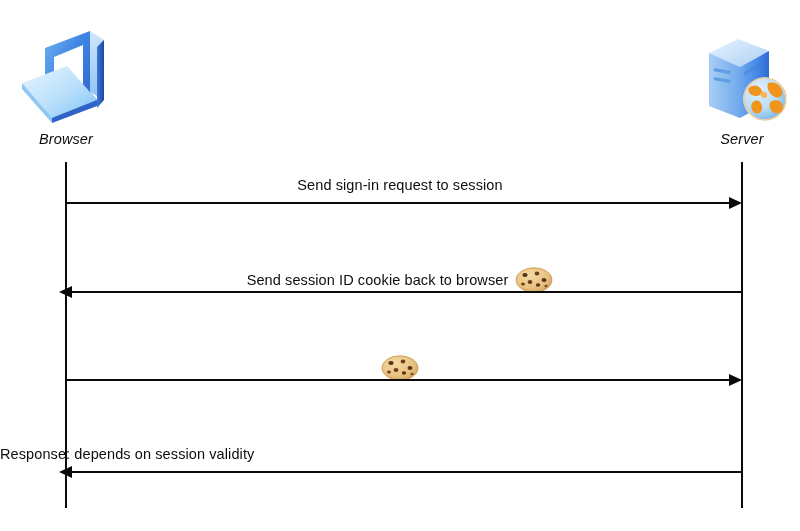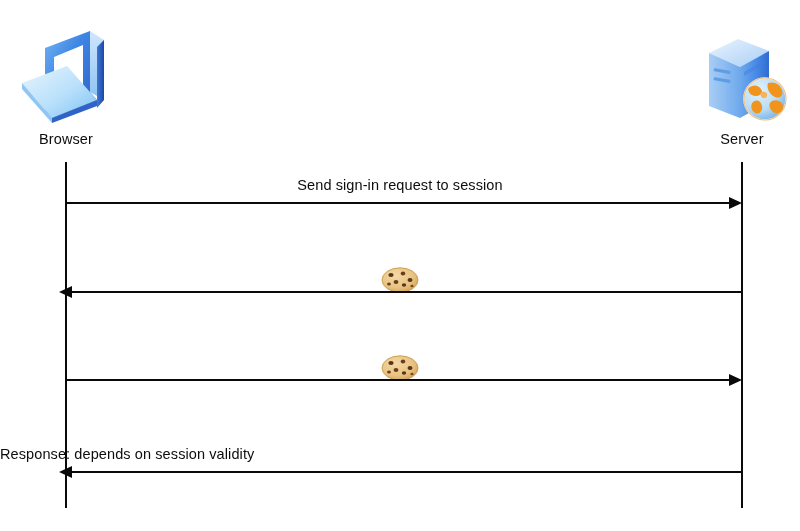--- a/index.html
+++ b/index.html
@@ -6,21 +6,21 @@
   body{
     width:800px;height:531px;
     background:#ffffff;
     font-family:"Liberation Sans","DejaVu Sans",sans-serif;
     overflow:hidden;
     position:relative;
   }
   #stage{position:absolute;left:0;top:0;width:800px;height:531px;}
 
   
-  .actor{position:absolute;text-align:center;}
+  .actor{position:absolute;text-align:center;font-style:italic;}
   .actor-icon{position:relative;margin:0 auto;}
   .actor-label{
     font-size:14.5px;color:#0d0d0d;line-height:1;
     white-space:nowrap;letter-spacing:.1px;
   }
 
   #actor-browser{left:0px;top:26px;width:132px;}
   #actor-server{left:676px;top:26px;width:132px;}
 
   
@@ -148,20 +148,21 @@
   <div class="lifeline" style="left:65px;top:162px;height:346px;"></div>
   <div class="lifeline" style="left:741px;top:162px;height:346px;"></div>
 
   <div class="msg-label" style="left:0;top:178px;width:800px;justify-content:center;">
     <span>Send sign-in request to session</span>
   </div>
   <div class="msg" style="left:66px;top:202px;width:670px;"></div>
   <div class="arrowhead right" style="left:729px;top:197px;"></div>
 
   <div class="msg-label" style="left:0;top:267px;width:800px;justify-content:center;">
+    <span>Send session ID cookie back to browser</span>
     <span class="cookie">
       <svg width="38" height="26" viewBox="0 0 38 26" xmlns="http://www.w3.org/2000/svg">
         <defs>
           <radialGradient id="ck1" cx="0.38" cy="0.32" r="0.8">
             <stop offset="0%" stop-color="#f3d9a6"></stop>
             <stop offset="60%" stop-color="#e9c382"></stop>
             <stop offset="100%" stop-color="#cf9f56"></stop>
           </radialGradient>
         </defs>
         <ellipse cx="19" cy="13" rx="18" ry="12.2" fill="url(#ck1)" stroke="#c2923f" stroke-width="0.8"></ellipse>

